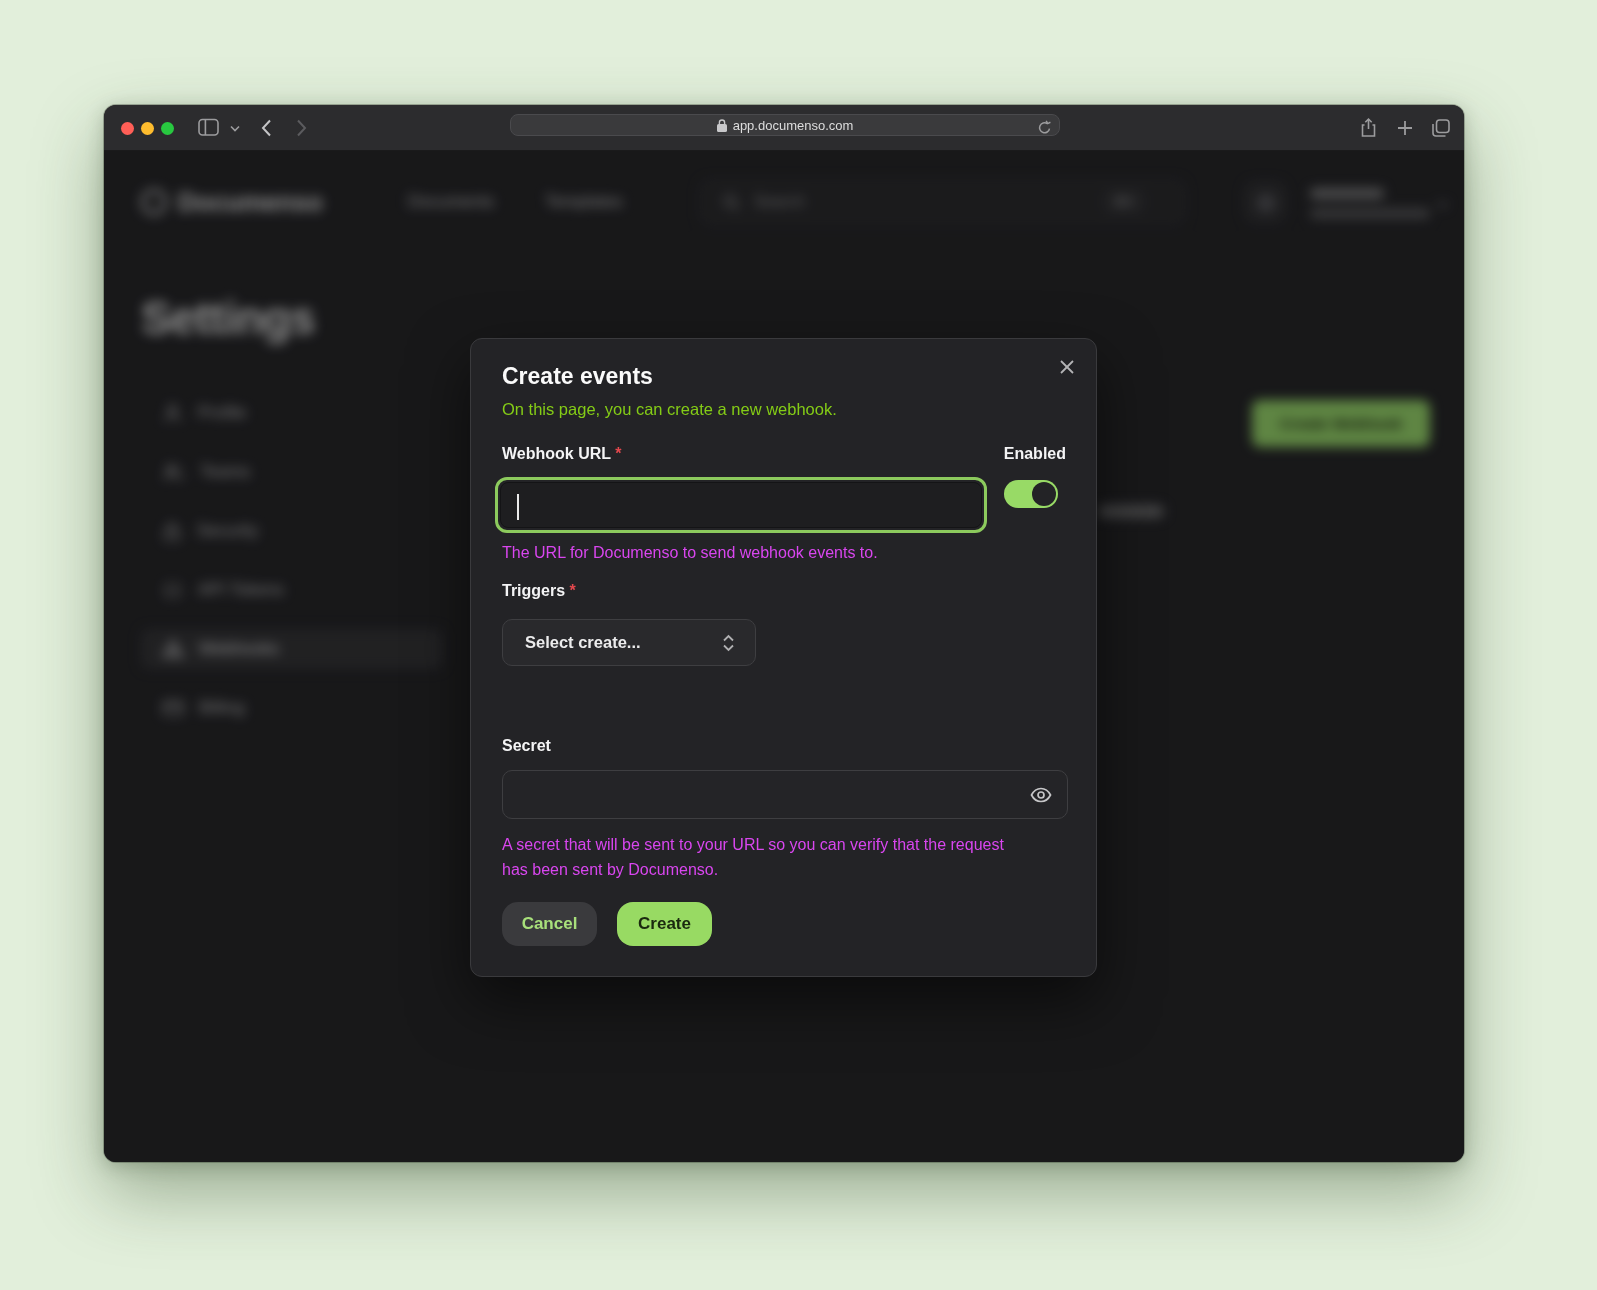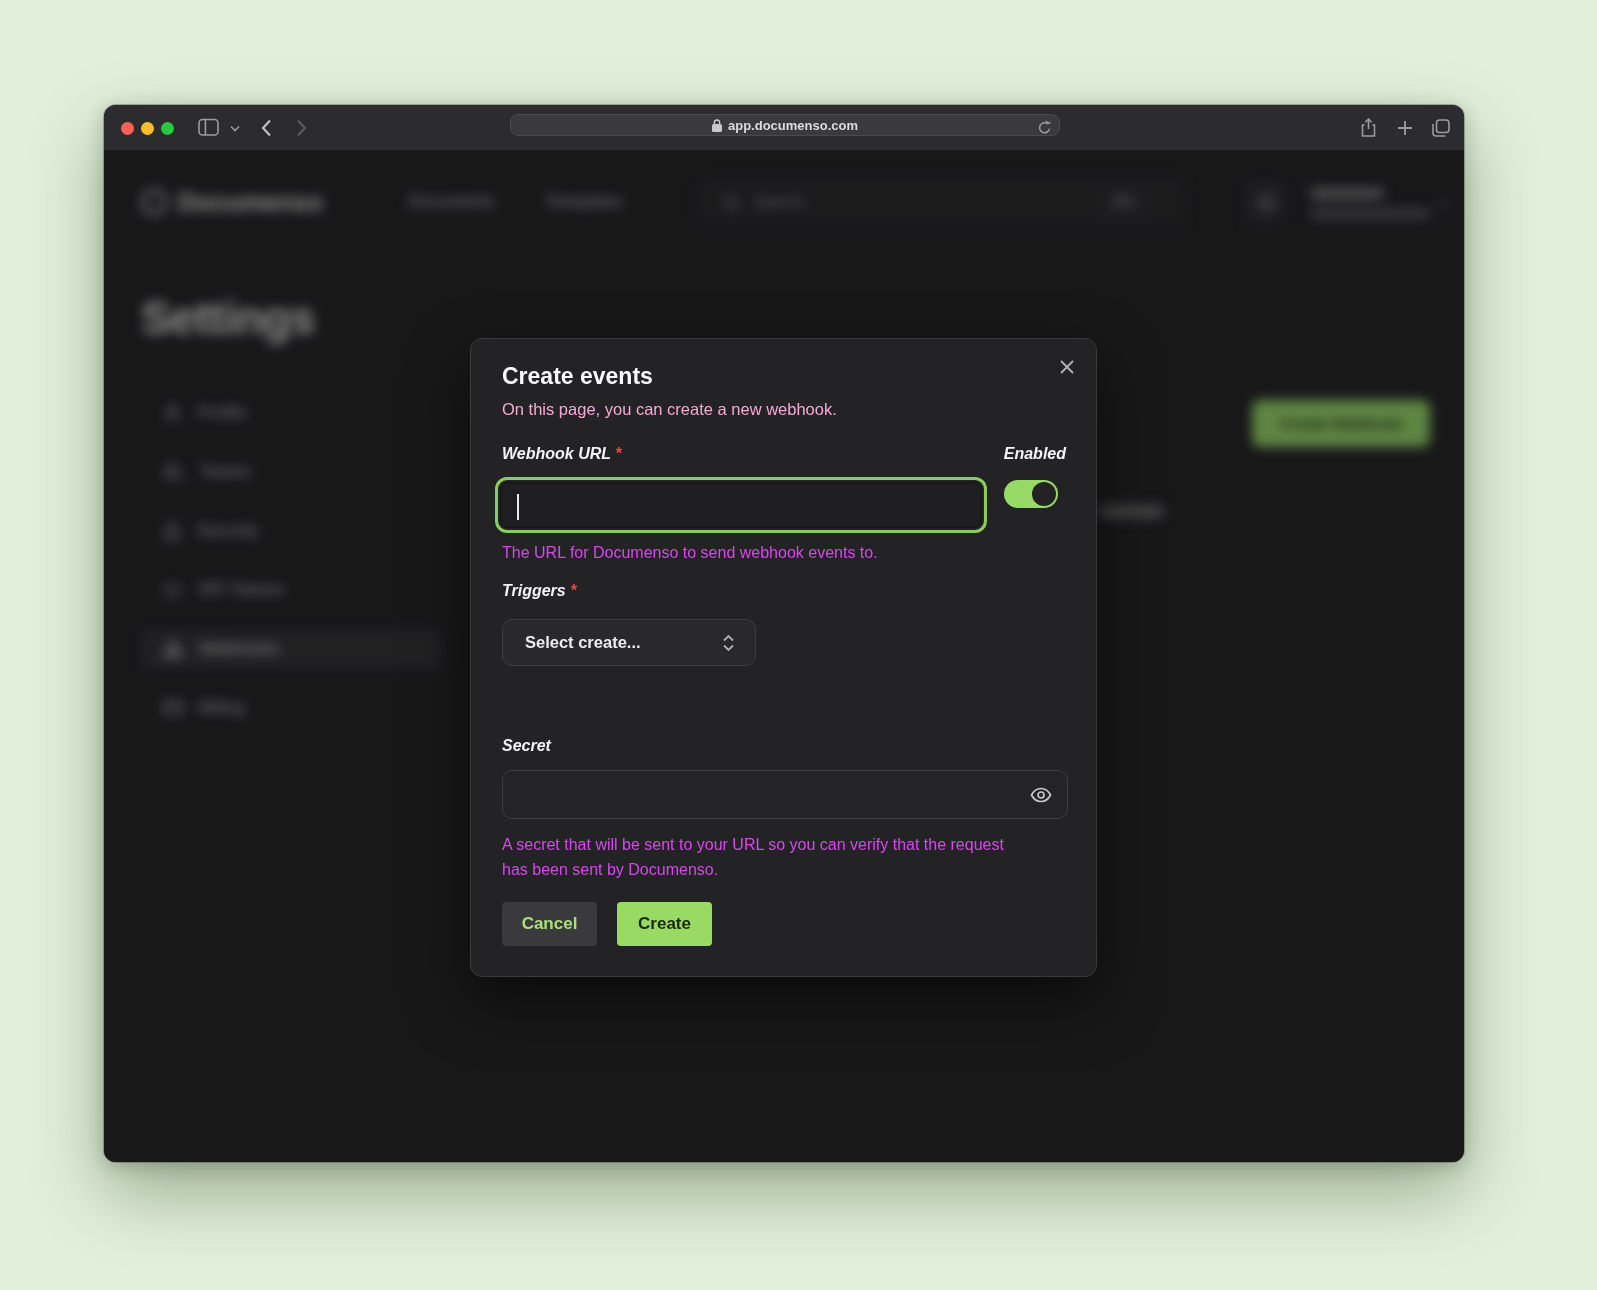--- a/index.html
+++ b/index.html
@@ -23,21 +23,21 @@
   }
   .tl { position:absolute; top:17px; width:13px; height:13px; border-radius:50%; }
   .tl.red { left:17px; background:#ff5f57; }
   .tl.yellow { left:37px; background:#febc2e; }
   .tl.green { left:57px; background:#28c840; }
   .tb-ic { position:absolute; display:flex; align-items:center; justify-content:center; color:#9c9c9e; }
   .urlbar {
     position:absolute; left:406px; top:9px; width:550px; height:22px;
     background:#3a3a3c; border:1px solid #4a4a4d; border-radius:8px;
     display:flex; align-items:center; justify-content:center; gap:6px;
-    color:#dddddd; font-size:13px;font-weight:bold;
+    color:#dddddd; font-size:13px;
   }
   .urlbar .reload { position:absolute; right:7px; top:5px; }
 
   
   .page { position:absolute; left:0; top:46px; right:0; bottom:0; background:#242427; }
   .bg-app { position:absolute; inset:0; filter:blur(6px); }
   .bg-header { position:absolute; left:0; top:0; right:0; height:89px; border-bottom:1px solid rgba(255,255,255,.07); }
   .logo-circle { position:absolute; left:37px; top:38px; width:26px; height:26px; border-radius:50%; border:3px solid #d9d9d9; }
   .wordmark { position:absolute; left:74px; top:36px; font-size:26px; font-weight:700; color:#ebebeb; letter-spacing:-.5px; }
   .bg-nav { position:absolute; top:41px; font-size:17px; color:#d2d2d4; }
@@ -76,22 +76,22 @@
   .dim-overlay { position:absolute; inset:0; background:rgba(8,8,8,.44); }
 
   
   .modal {
     position:absolute; left:366px; top:233px; width:627px; height:639px;
     background:#232326; border:1px solid #3a3a3d; border-radius:12px;
     box-shadow:0 24px 60px rgba(0,0,0,.55); color:#f4f4f5;
   }
   .m-close { position:absolute; right:18px; top:17px; width:22px; height:22px; display:flex; align-items:center; justify-content:center; color:#b4b4b6; cursor:pointer; }
   .m-title { position:absolute; left:31px; top:24px; font-size:23px; font-weight:700; color:#fafafa; }
-  .m-desc { position:absolute; left:31px; top:61px; font-size:16.5px; color:#f9a8d4; }
-  .m-label { position:absolute; font-size:16px; font-weight:700; color:#f4f4f5;font-style:italic; }
+  .m-desc { position:absolute; left:31px; top:61px; font-size:16.5px; color:#84cc16; }
+  .m-label { position:absolute; font-size:16px; font-weight:700; color:#f4f4f5; }
   .req { color:#e5484d; font-weight:700; }
   .lbl-url { left:31px; top:106px; }
   .lbl-enabled { right:30px; top:106px; }
   .url-wrap { position:absolute; left:24px; top:138px; width:492px; height:56px; border:3px solid #8cca5d; border-radius:12px; }
   .url-input { position:absolute; inset:2px; border-radius:8px; background:#1e1e20; border:1px solid #141416; }
   .caret { position:absolute; left:16px; top:11px; width:2px; height:26px; background:#eaeaea; animation:blink 1.1s steps(1) infinite; }
   @keyframes blink { 50% { opacity:0; } }
   .toggle { position:absolute; left:533px; top:141px; width:54px; height:28px; border-radius:14px; background:#98da66; cursor:pointer; }
   .toggle .knob { position:absolute; right:2px; top:2px; width:24px; height:24px; border-radius:50%; background:#232326; }
   .m-helper { position:absolute; left:31px; font-size:16px; color:#d946ef; line-height:25px; }
@@ -105,21 +105,21 @@
   }
   .select-btn .sel-label { font-size:16.5px; font-weight:600; color:#ececed; }
   .helper-triggers { top:352px; }
   .lbl-secret { left:31px; top:398px; }
   .secret-input {
     position:absolute; left:31px; top:431px; width:566px; height:49px;
     border:1px solid #3e3e41; border-radius:10px; background:#242427;
   }
   .eye { position:absolute; right:14px; top:12px; width:24px; height:24px; display:flex; align-items:center; justify-content:center; color:#c6c6c8; cursor:pointer; }
   .helper-secret { top:493px; width:525px; }
-  .btn { position:absolute; top:563px; height:44px; border-radius:4px; border:none; display:flex; align-items:center; justify-content:center; cursor:pointer; font-family:inherit; }
+  .btn { position:absolute; top:563px; height:44px; border-radius:16px; border:none; display:flex; align-items:center; justify-content:center; cursor:pointer; font-family:inherit; }
   .btn-cancel { left:31px; width:95px; background:#3a3a3d; color:#a8e07b; font-size:17px; font-weight:600; }
   .btn-create { left:146px; width:95px; background:#98da63; color:#1b290f; font-size:17px; font-weight:700; }
 </style>
 </head>
 <body>
 
 <div class="window">
 
   <div class="titlebar">
     <div class="tl red"></div>

